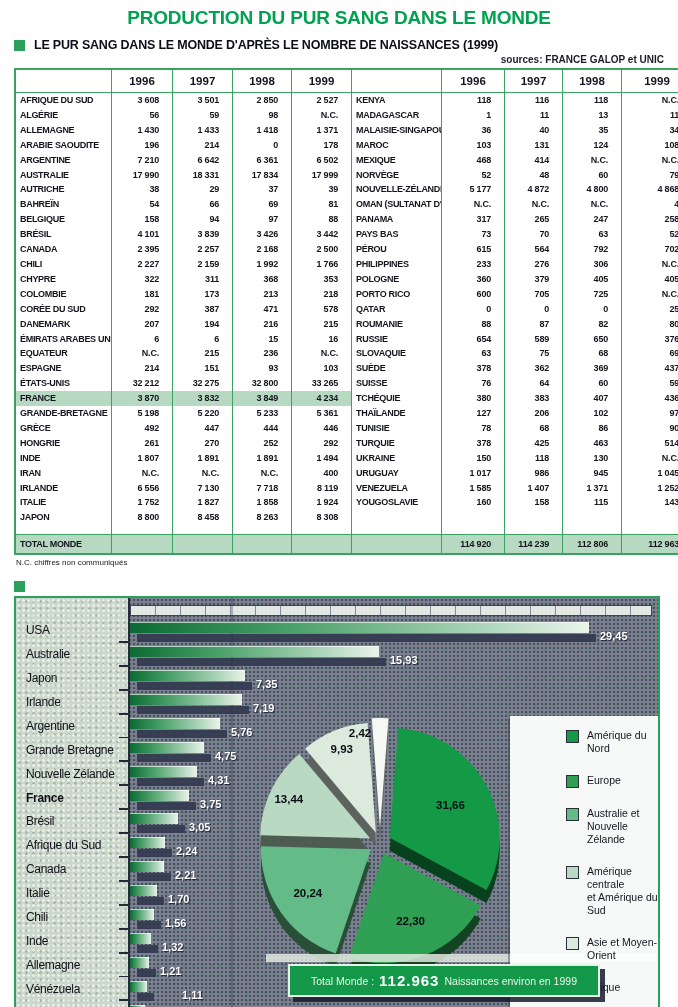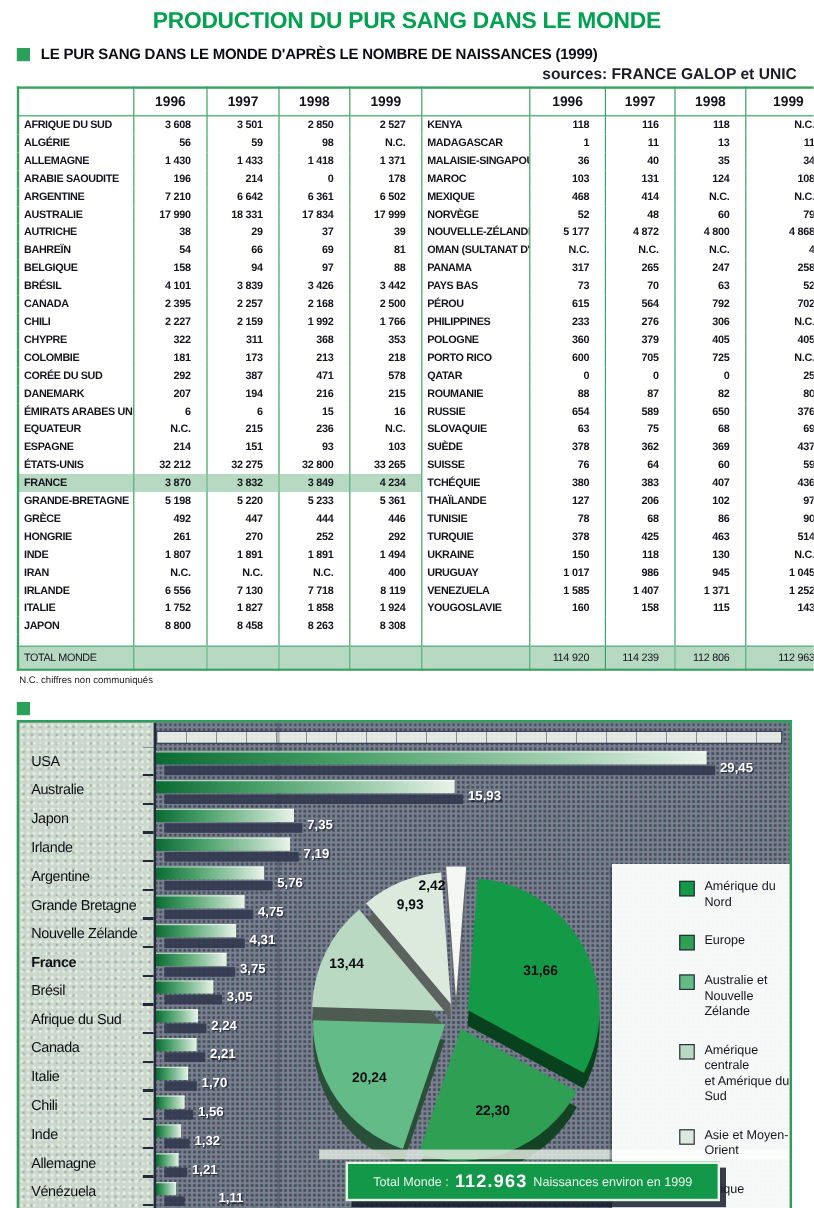--- a/index.html
+++ b/index.html
@@ -8,32 +8,32 @@
     font-family:"Liberation Sans",sans-serif;color:#14141e;
   }
   
   .page-title{
     text-align:center;color:#00a14f;font-weight:bold;font-size:19px;
     margin:7px 0 9px 0;letter-spacing:-0.2px;
   }
   .section-header{display:flex;align-items:center;margin:6px 14px 2px 14px;}
   .bullet{width:11px;height:11px;background:#2aa05a;margin-right:9px;flex:none;}
   .section-title{font-weight:bold;font-size:12.5px;letter-spacing:-0.2px;color:#0d0d18;}
-  .sources{text-align:right;font-size:13px;font-weight:bold;margin:1px 14px 3px 0;color:#1c1c28;}
+  .sources{text-align:right;font-size:10px;font-weight:bold;margin:1px 14px 3px 0;color:#1c1c28;}
   
   table.births{border-collapse:collapse;margin:0 0 0 14px;width:650px;table-layout:fixed;
     border:2px solid #3aa363;}
   table.births th{border:1px solid #3aa363;font-size:11.5px;height:20px;font-weight:bold;}
   table.births td{border-left:1px solid #3aa363;border-right:1px solid #3aa363;
     font-size:9px;line-height:12.9px;height:12.9px;white-space:nowrap;overflow:hidden;}
   td.country{font-weight:bold;letter-spacing:-0.3px;padding-left:4px;}
   td.num{text-align:right;padding-right:13px;font-weight:bold;letter-spacing:-0.2px;}
   tr.hl-left td.left-half{background:#b7d9c2;}
   tr.gap-row td{height:7px;line-height:7px;}
-  tr.total-row td{background:#b7d9c2;font-weight:normal;height:16px;line-height:16px;
+  tr.total-row td{background:#b7d9c2;font-weight:bold;height:16px;line-height:16px;
     border-top:1px solid #3aa363;}
   .nc-note{font-size:8px;margin:3px 0 0 16px;color:#222;}
   
   .chart-box{position:relative;margin:4px 14px 0 14px;width:642px;height:432px;
     border:2px solid #2aa05a;
     background-color:#7b8090;
     background-image:
       radial-gradient(circle, rgba(28,38,52,.55) 1px, transparent 1.5px),
       radial-gradient(circle, rgba(52,130,86,.40) 1px, transparent 1.5px);
     background-size:4px 4px, 9px 9px;background-position:0 0,2px 3px;

